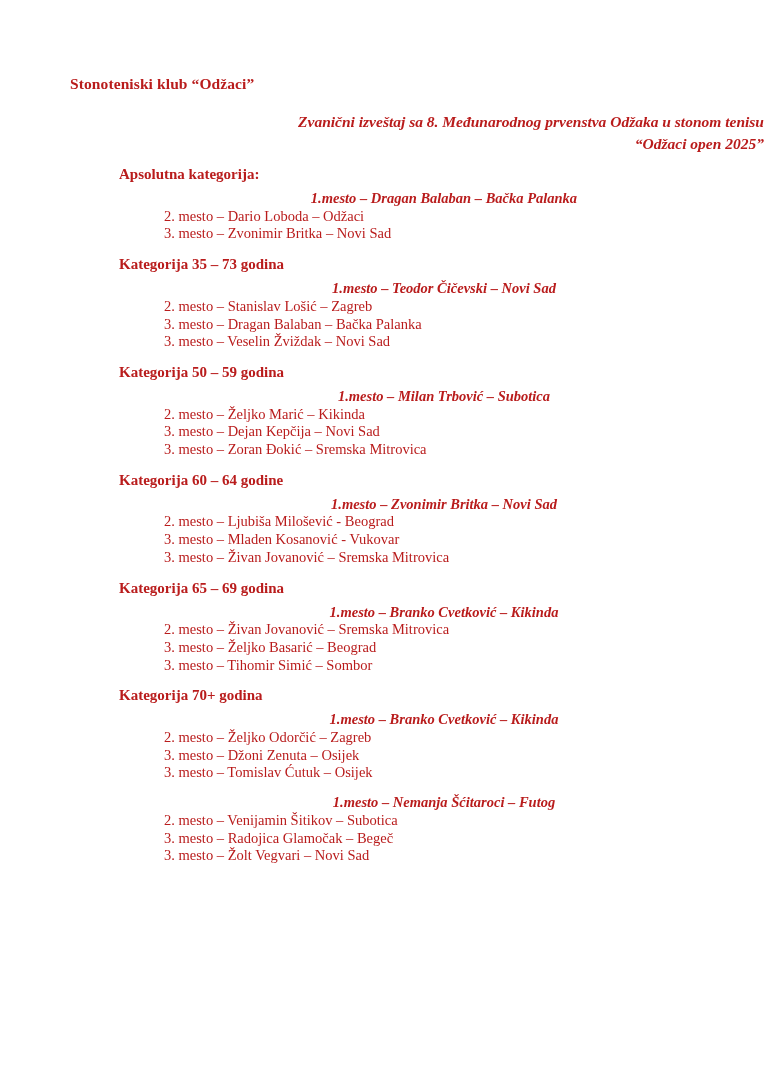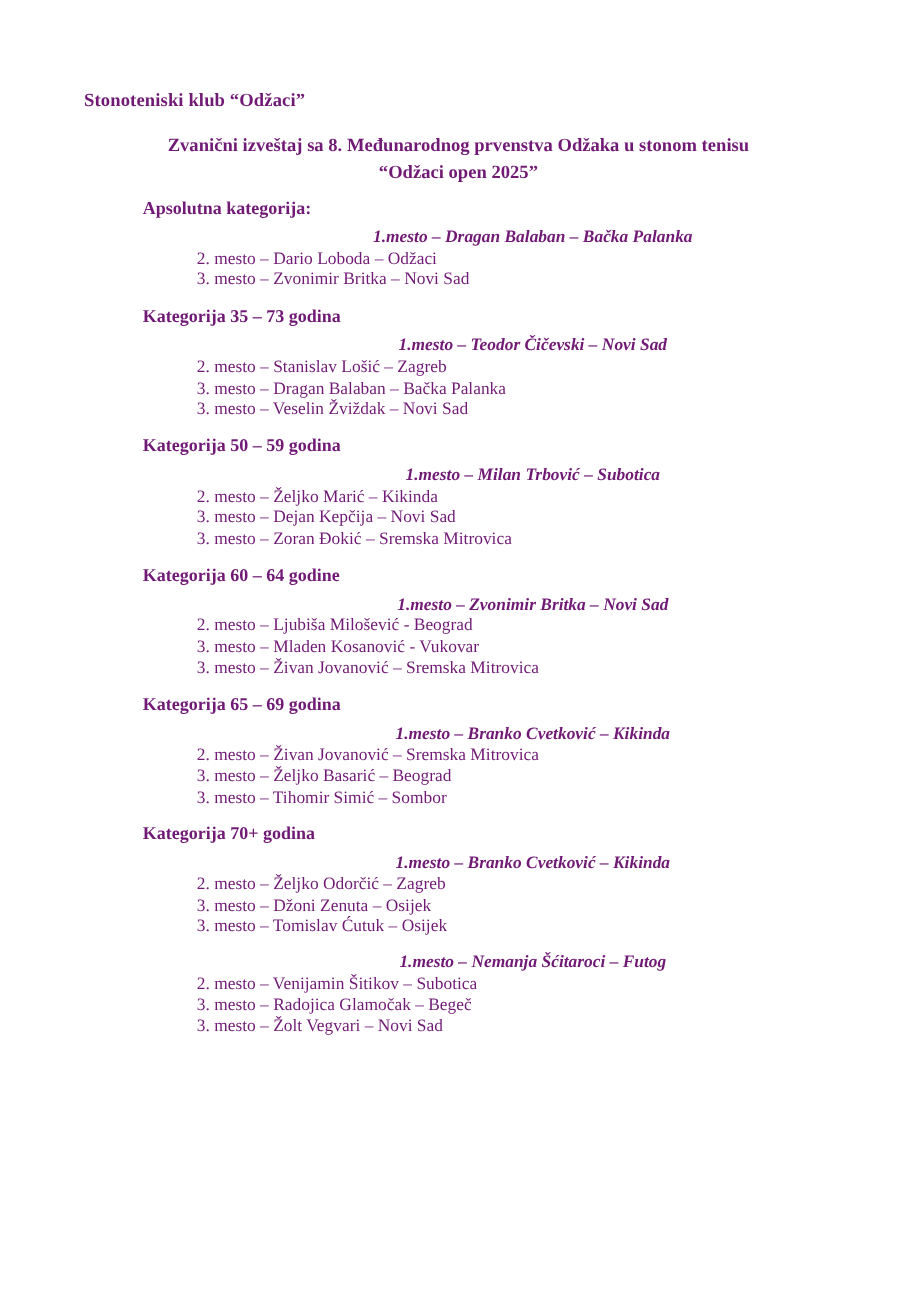--- a/index.html
+++ b/index.html
@@ -5,42 +5,43 @@
   html, body {
     margin: 0;
     padding: 0;
     background: #ffffff;
   }
   .page {
     position: relative;
     width: 764px;
     height: 1080px;
     background: #ffffff;
-    color: #701a75;
+    color: #b91c1c;
     font-family: "Liberation Serif", "DejaVu Serif", serif;
     overflow: hidden;
     box-sizing: border-box;
   }
   .club-title {
     position: absolute;
     left: 70px;
     top: 75px;
     font-size: 15.5px;
     font-weight: bold;
     letter-spacing: 0.1px;
   }
   .report-title {
     position: absolute;
     left: 0;
     right: 0;
     top: 111px;
-    text-align: center;
+    text-align: right;
     font-size: 15.5px;
     font-weight: bold;
     line-height: 22px;
+    font-style: italic;
   }
   .sections {
     position: absolute;
     left: 119px;
     top: 165px;
     right: 40px;
   }
   .category {
     margin-bottom: 12px;
   }

